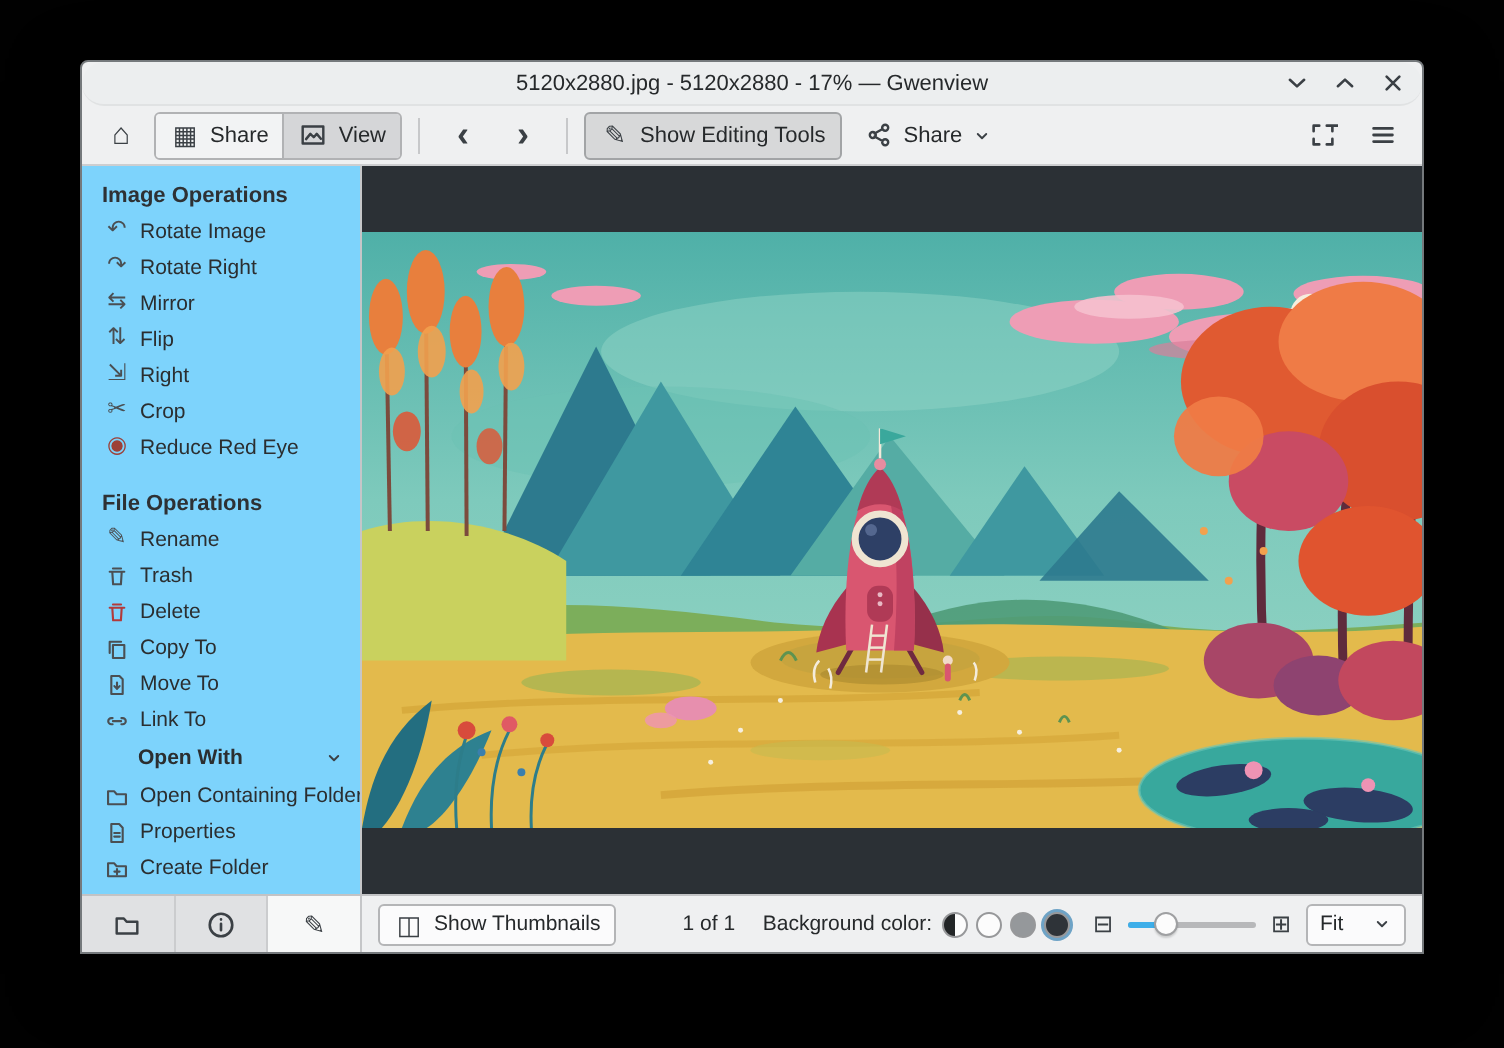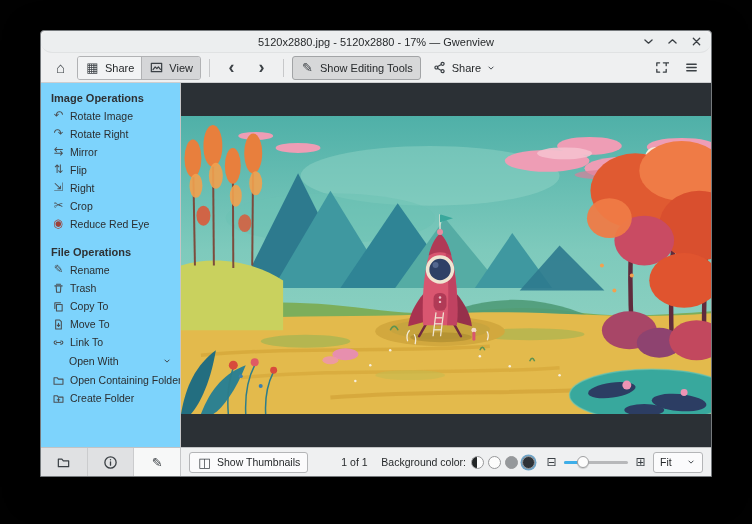--- a/index.html
+++ b/index.html
@@ -42,21 +42,21 @@
   
   .main { flex:1; display:flex; min-height:0; }
   .sidebar { width:140px; flex:0 0 140px; background:#7dd3fc; border-right:1px solid #c5c6c8;
              padding-top:6px; overflow:hidden; }
   .side-title { font-size:11px; font-weight:bold; color:#2e3134; padding:3px 10px 4px 10px; height:18px; }
   .side-title.mt { margin-top:10px; }
   .side-item { display:flex; align-items:center; gap:5px; padding:0 4px 0 11px; height:18px;
                font-size:10.5px; color:#2b2e30; white-space:nowrap; cursor:default; }
   .side-item .ic { width:13px; height:13px; font-size:11.5px; color:#4a4f53; }
   .open-with { display:flex; align-items:center; justify-content:space-between; height:20px;
-               padding:0 8px 0 28px; font-size:10.5px; color:#2b2e30; }
+               padding:0 8px 0 28px; font-size:10.5px; color:#2b2e30;font-weight:bold; }
 
   .viewport { flex:1; background:#2b3035; display:flex; align-items:center; justify-content:center;
               position:relative; min-width:0; }
   .canvas { width:100%; height:298px; }
   .canvas svg { width:100%; height:100%; display:block; }
 
   
   .bottombar { height:29px; flex:0 0 29px; display:flex; border-top:1px solid #c2c3c5; background:#eff0f1; }
   .side-tabs { width:140px; flex:0 0 140px; display:flex; background:#e0e1e3; border-right:1px solid #c5c6c8; }
   .side-tab { flex:1; display:flex; align-items:center; justify-content:center; border-right:1px solid #cbccce; color:#45494d; }
@@ -210,20 +210,28 @@
         </div>
         <div class="side-item">
           <span class="ic">
               <svg viewBox="0 0 16 16">
                 <path d="M5.5 2.8h5M3.5 4.8h9M5.1 4.8l.5 7.7h4.8l.5-7.7" fill="none" stroke="currentColor" stroke-width="1.3" stroke-linecap="round" stroke-linejoin="round"></path>
               </svg>
             </span>
           <span>Trash</span>
         </div>
         <div class="side-item">
+          <span class="ic" style="color: rgb(178, 58, 58);">
+              <svg viewBox="0 0 16 16">
+                <path d="M5.5 2.8h5M3.5 4.8h9M5.1 4.8l.5 7.7h4.8l.5-7.7" fill="none" stroke="currentColor" stroke-width="1.3" stroke-linecap="round" stroke-linejoin="round"></path>
+              </svg>
+            </span>
+          <span>Delete</span>
+        </div>
+        <div class="side-item">
           <span class="ic">
               <svg viewBox="0 0 16 16">
                 <path d="M5.5 5.5h7v8h-7zM3.5 10.5v-7h7" fill="none" stroke="currentColor" stroke-width="1.3" stroke-linecap="round" stroke-linejoin="round"></path>
               </svg>
             </span>
           <span>Copy To</span>
         </div>
         <div class="side-item">
           <span class="ic">
               <svg viewBox="0 0 16 16">
@@ -250,20 +258,28 @@
             </span>
         </div>
 
         <div class="side-item">
           <span class="ic">
               <svg viewBox="0 0 16 16">
                 <path d="M2.5 12.5v-8h3.8l1.5 1.8h5.7v6.2z" fill="none" stroke="currentColor" stroke-width="1.3" stroke-linecap="round" stroke-linejoin="round"></path>
               </svg>
             </span>
           <span>Open Containing Folder</span>
+        </div>
+        <div class="side-item">
+          <span class="ic">
+              <svg viewBox="0 0 16 16">
+                <path d="M4.5 2.5h4.8l2.2 2.2v8.8h-7zM6.3 8h3.4M6.3 10.2h3.4" fill="none" stroke="currentColor" stroke-width="1.3" stroke-linecap="round" stroke-linejoin="round"></path>
+              </svg>
+            </span>
+          <span>Properties</span>
         </div>
         <div class="side-item">
           <span class="ic">
               <svg viewBox="0 0 16 16">
                 <path d="M2.5 12.5v-8h3.8l1.5 1.8h5.7v6.2zM8 8v3.2M6.4 9.6h3.2" fill="none" stroke="currentColor" stroke-width="1.3" stroke-linecap="round" stroke-linejoin="round"></path>
               </svg>
             </span>
           <span>Create Folder</span>
         </div>
       </div>

